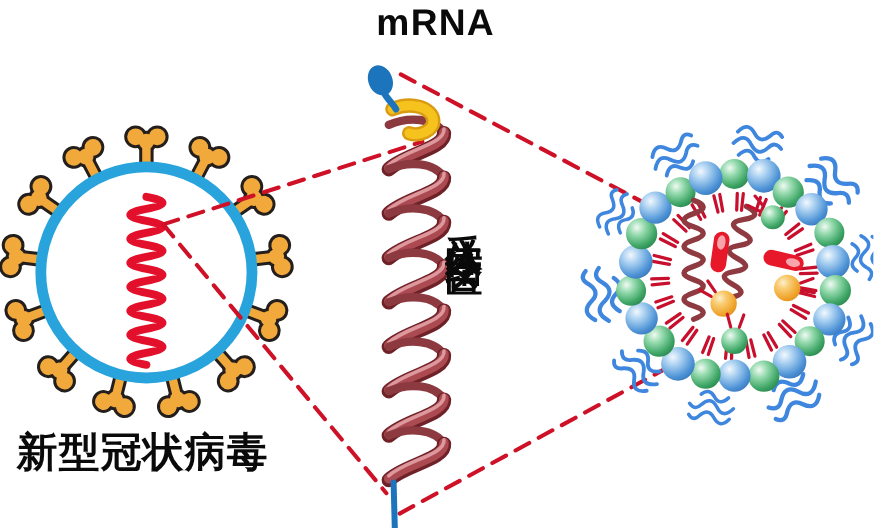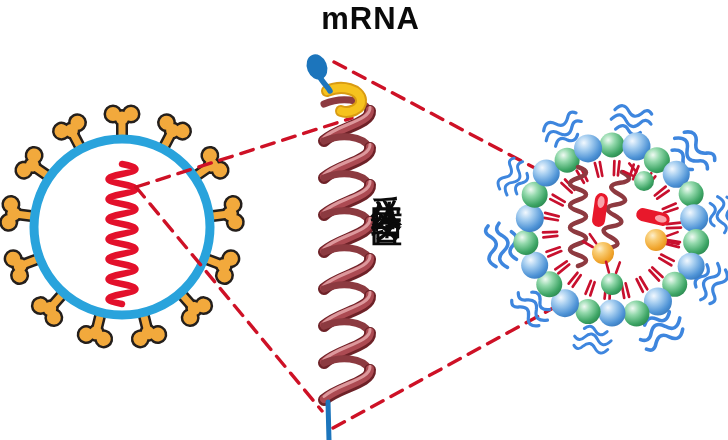--- a/index.html
+++ b/index.html
@@ -2,21 +2,21 @@
 <html><head>
 <meta charset="utf-8">
 <style>
   html,body{margin:0;padding:0;background:#fff;}
   .stage{
     position:relative;width:728px;height:440px;background:#FFFFFF;overflow:hidden;
     font-family:"Liberation Sans","DejaVu Sans",sans-serif;
   }
   .stage svg{position:absolute;left:0;top:0;}
   .lbl{position:absolute;color:#0A0A0A;font-weight:700;white-space:nowrap;line-height:1;}
-  .lbl-mrna-top{left:306px;top:3px;width:114px;text-align:right;font-size:31px;font-weight:800;letter-spacing:1px;}
+  .lbl-mrna-top{left:306px;top:3px;width:114px;text-align:center;font-size:31px;font-weight:800;letter-spacing:1px;}
   .lbl-receptor{left:371px;top:170px;font-size:31px;writing-mode:vertical-rl;text-orientation:upright;letter-spacing:6px;}
   .lbl-virus{left:14px;top:360px;font-size:34px;letter-spacing:1px;}
   .lbl-vaccine{left:515px;top:357px;font-size:34px;font-weight:800;}
 </style>
 </head>
 <body>
 
 <div class="stage">
 
   <svg id="art" width="728" height="440" viewBox="0 0 728 440">
@@ -223,13 +223,14 @@
         <line x1="633.1243065555602" y1="175.9285808591116" x2="623.154920898157" y2="171.2797799799639" stroke="#C8102E" stroke-width="2.6" stroke-linecap="round"></line>
         <line x1="636.2865486837616" y1="171.80746668257225" x2="629.2158849772096" y2="163.3809778082635" stroke="#C8102E" stroke-width="2.6" stroke-linecap="round"></line>
         <circle cx="612" cy="284" r="11" fill="url(#gradGreen)"></circle>
         <line x1="608.8941714587697" y1="272.4088900845312" x2="606.047161962642" y2="261.78370599535145" stroke="#C8102E" stroke-width="2.6" stroke-linecap="round"></line>
         <line x1="616.104241719908" y1="272.7236885505691" x2="619.8664632964903" y2="262.3870697219241" stroke="#C8102E" stroke-width="2.6" stroke-linecap="round"></line>
       </g>
   </svg>
 
   <div class="lbl lbl-mrna-top">mRNA</div>
   <div class="lbl lbl-receptor">受体结合区</div>
+  <div class="lbl lbl-virus">新型冠状病毒</div>
 </div>
 
 </body></html>

